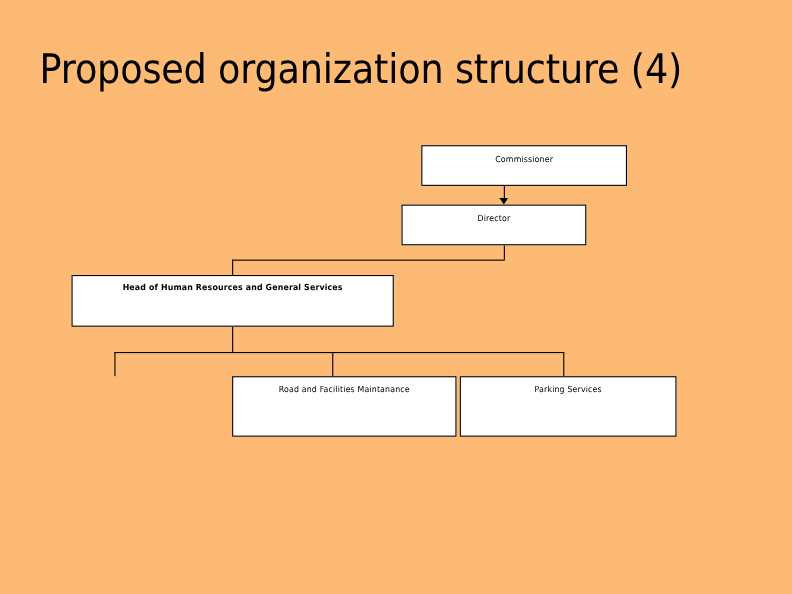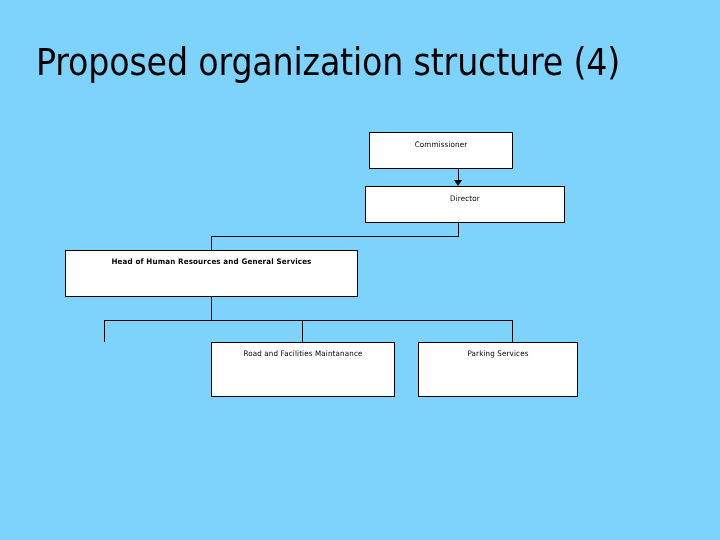--- a/index.html
+++ b/index.html
@@ -8,21 +8,21 @@
     padding: 0;
     background: #ffffff;
   }
   body {
     font-family: "DejaVu Sans", sans-serif;
   }
   #slide {
     position: relative;
     width: 720px;
     height: 540px;
-    background: #7dd3fc;
+    background: #fdba74;
     overflow: hidden;
   }
 
   
   #slide-title {
     position: absolute;
     left: 36px;
     top: 40px;
     width: 660px;
     font-family: "DejaVu Sans", sans-serif;
@@ -62,36 +62,36 @@
     font-size: 7.6px;
     line-height: 9px;
     color: #000000;
     letter-spacing: 0.15px;
     white-space: nowrap;
     transform: scaleX(0.94);
     transform-origin: center top;
   }
 
   
-  #box-commissioner { left: 369px; top: 132px;  width: 144px; height: 37px; }
+  #box-commissioner { left: 383px; top: 132px;  width: 187px; height: 37px; }
   #box-commissioner .org-box-label { top: 7px; }
 
-  #box-director     { left: 365px; top: 186px;  width: 200px; height: 37px; }
+  #box-director     { left: 365px; top: 186px;  width: 168px; height: 37px; }
   #box-director .org-box-label { top: 7px; }
 
   #box-head-hr      { left: 65px;  top: 250px;  width: 293px; height: 47px; font-weight: bold; }
   #box-head-hr .org-box-label { top: 6px; }
 
   #box-human-resources { left: 48px;  top: 342px; width: 138px; height: 55px; }
   #box-human-resources .org-box-label { top: 6px; }
 
-  #box-road-facilities { left: 211px; top: 342px; width: 184px; height: 55px; }
+  #box-road-facilities { left: 211px; top: 342px; width: 204px; height: 55px; }
   #box-road-facilities .org-box-label { top: 6px; }
 
-  #box-parking-services { left: 418px; top: 342px; width: 160px; height: 55px; }
+  #box-parking-services { left: 418px; top: 342px; width: 197px; height: 55px; }
   #box-parking-services .org-box-label { top: 6px; }
 
   
   .conn {
     position: absolute;
     background: #000000;
   }
   .conn-v { width: 1px; }
   .conn-h { height: 1px; }
 

